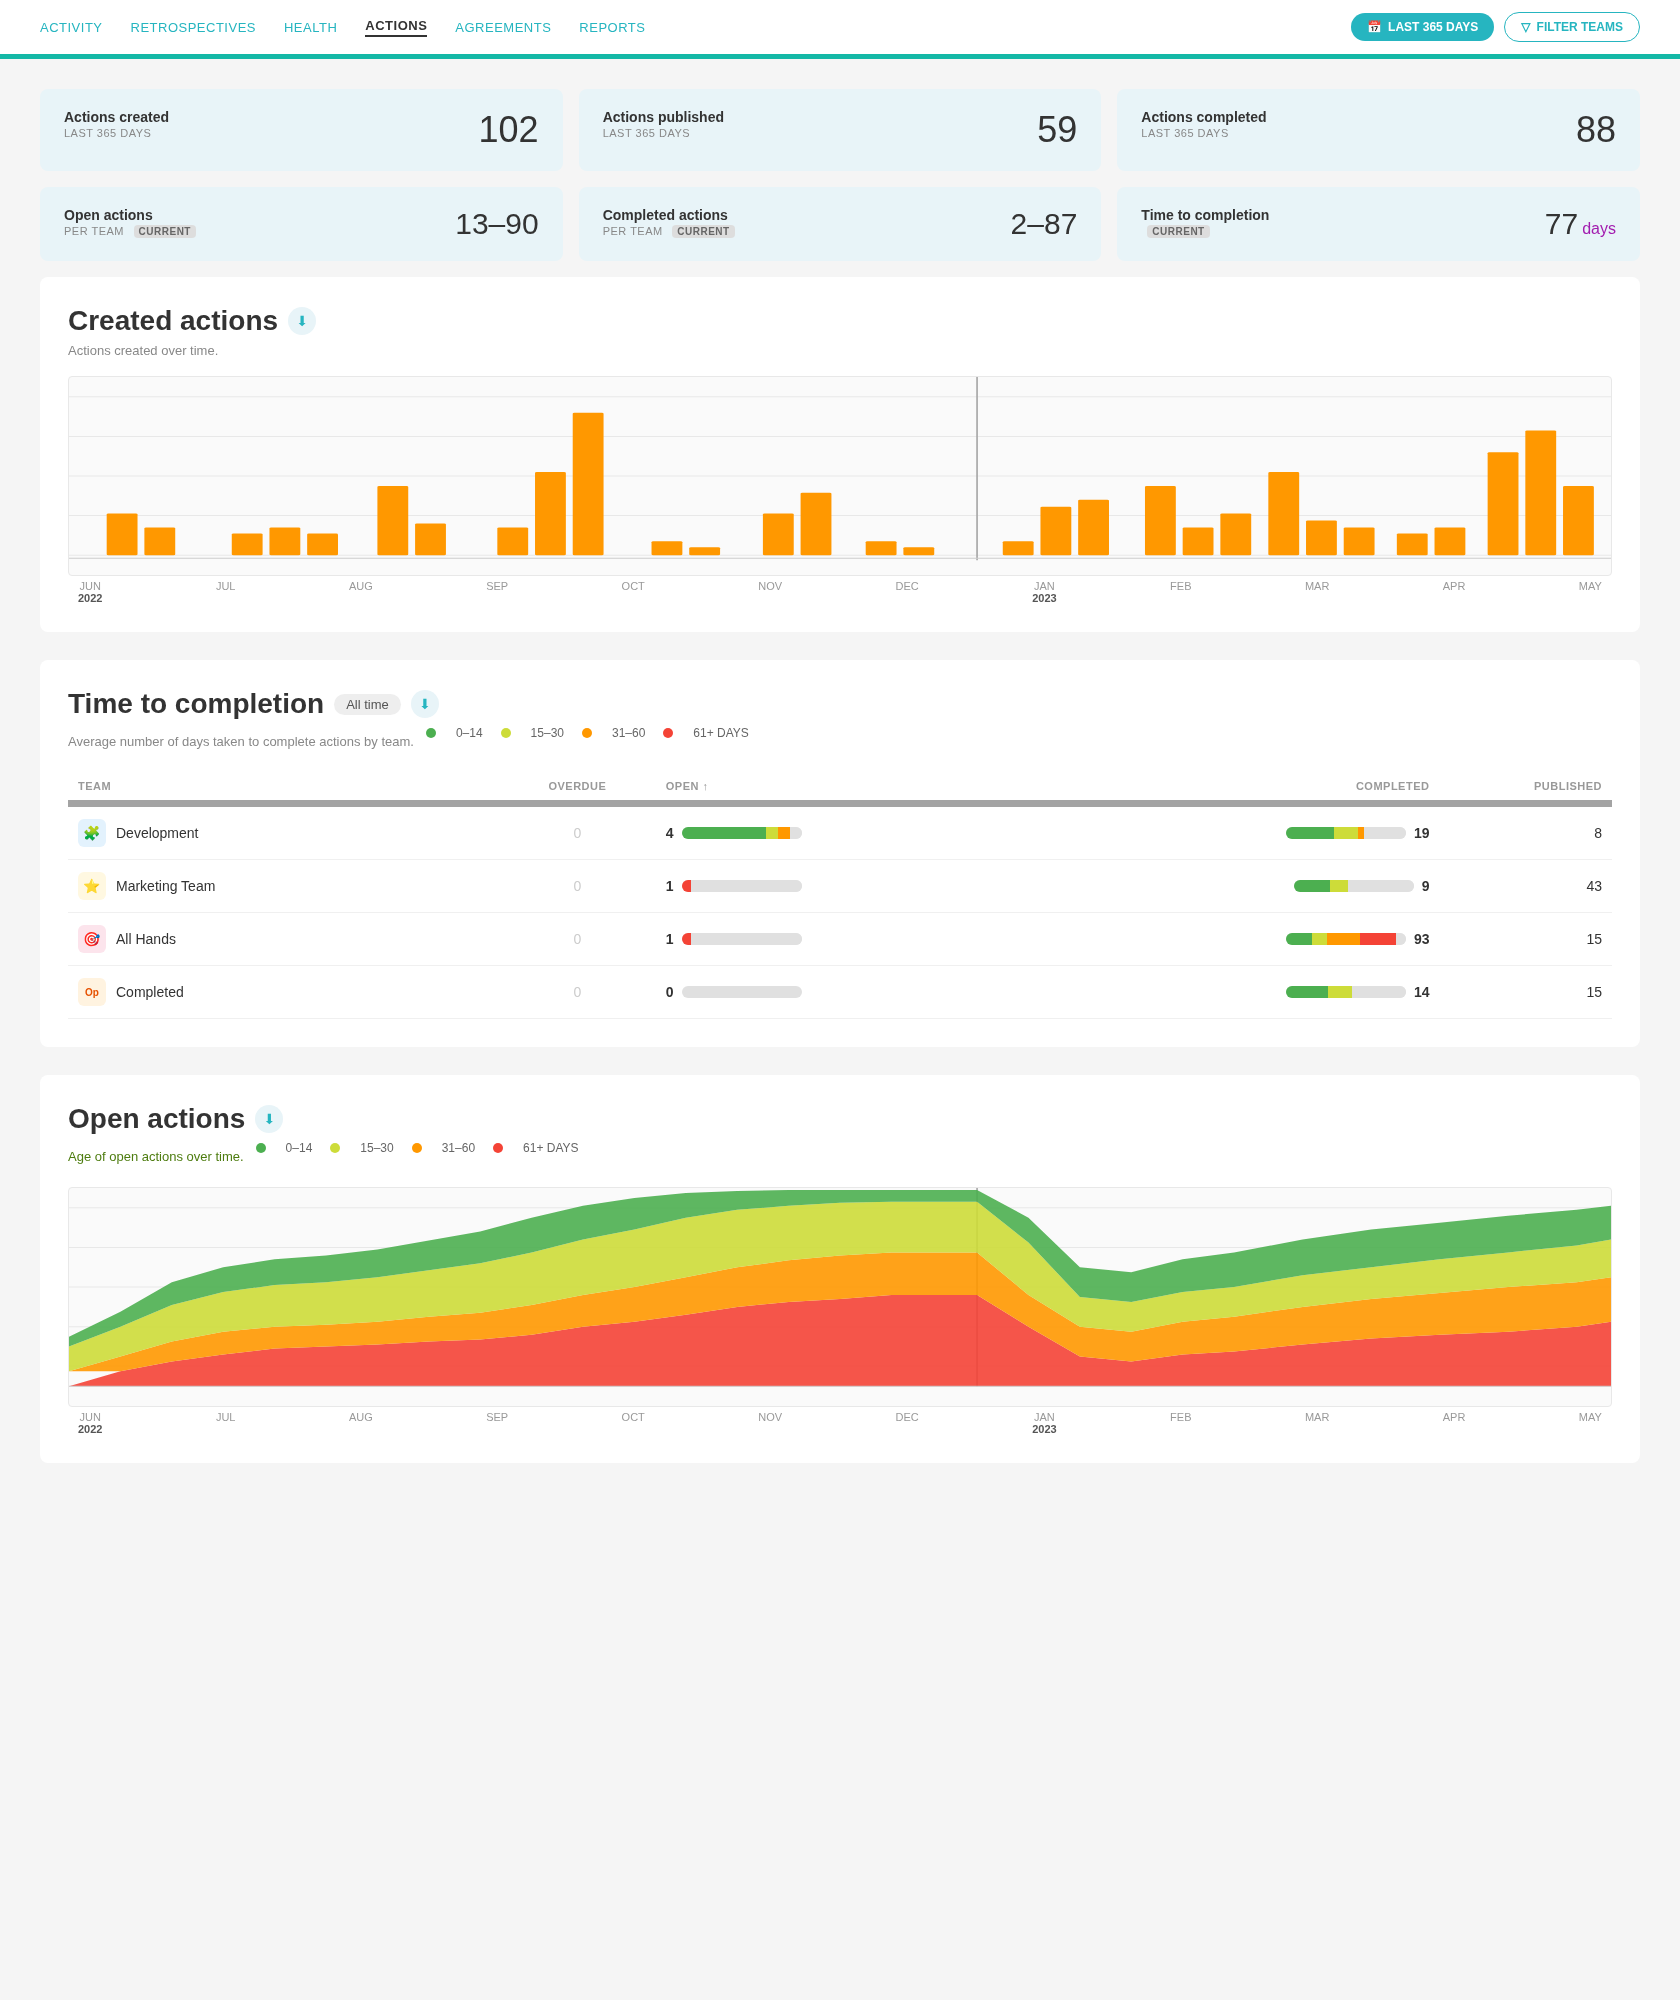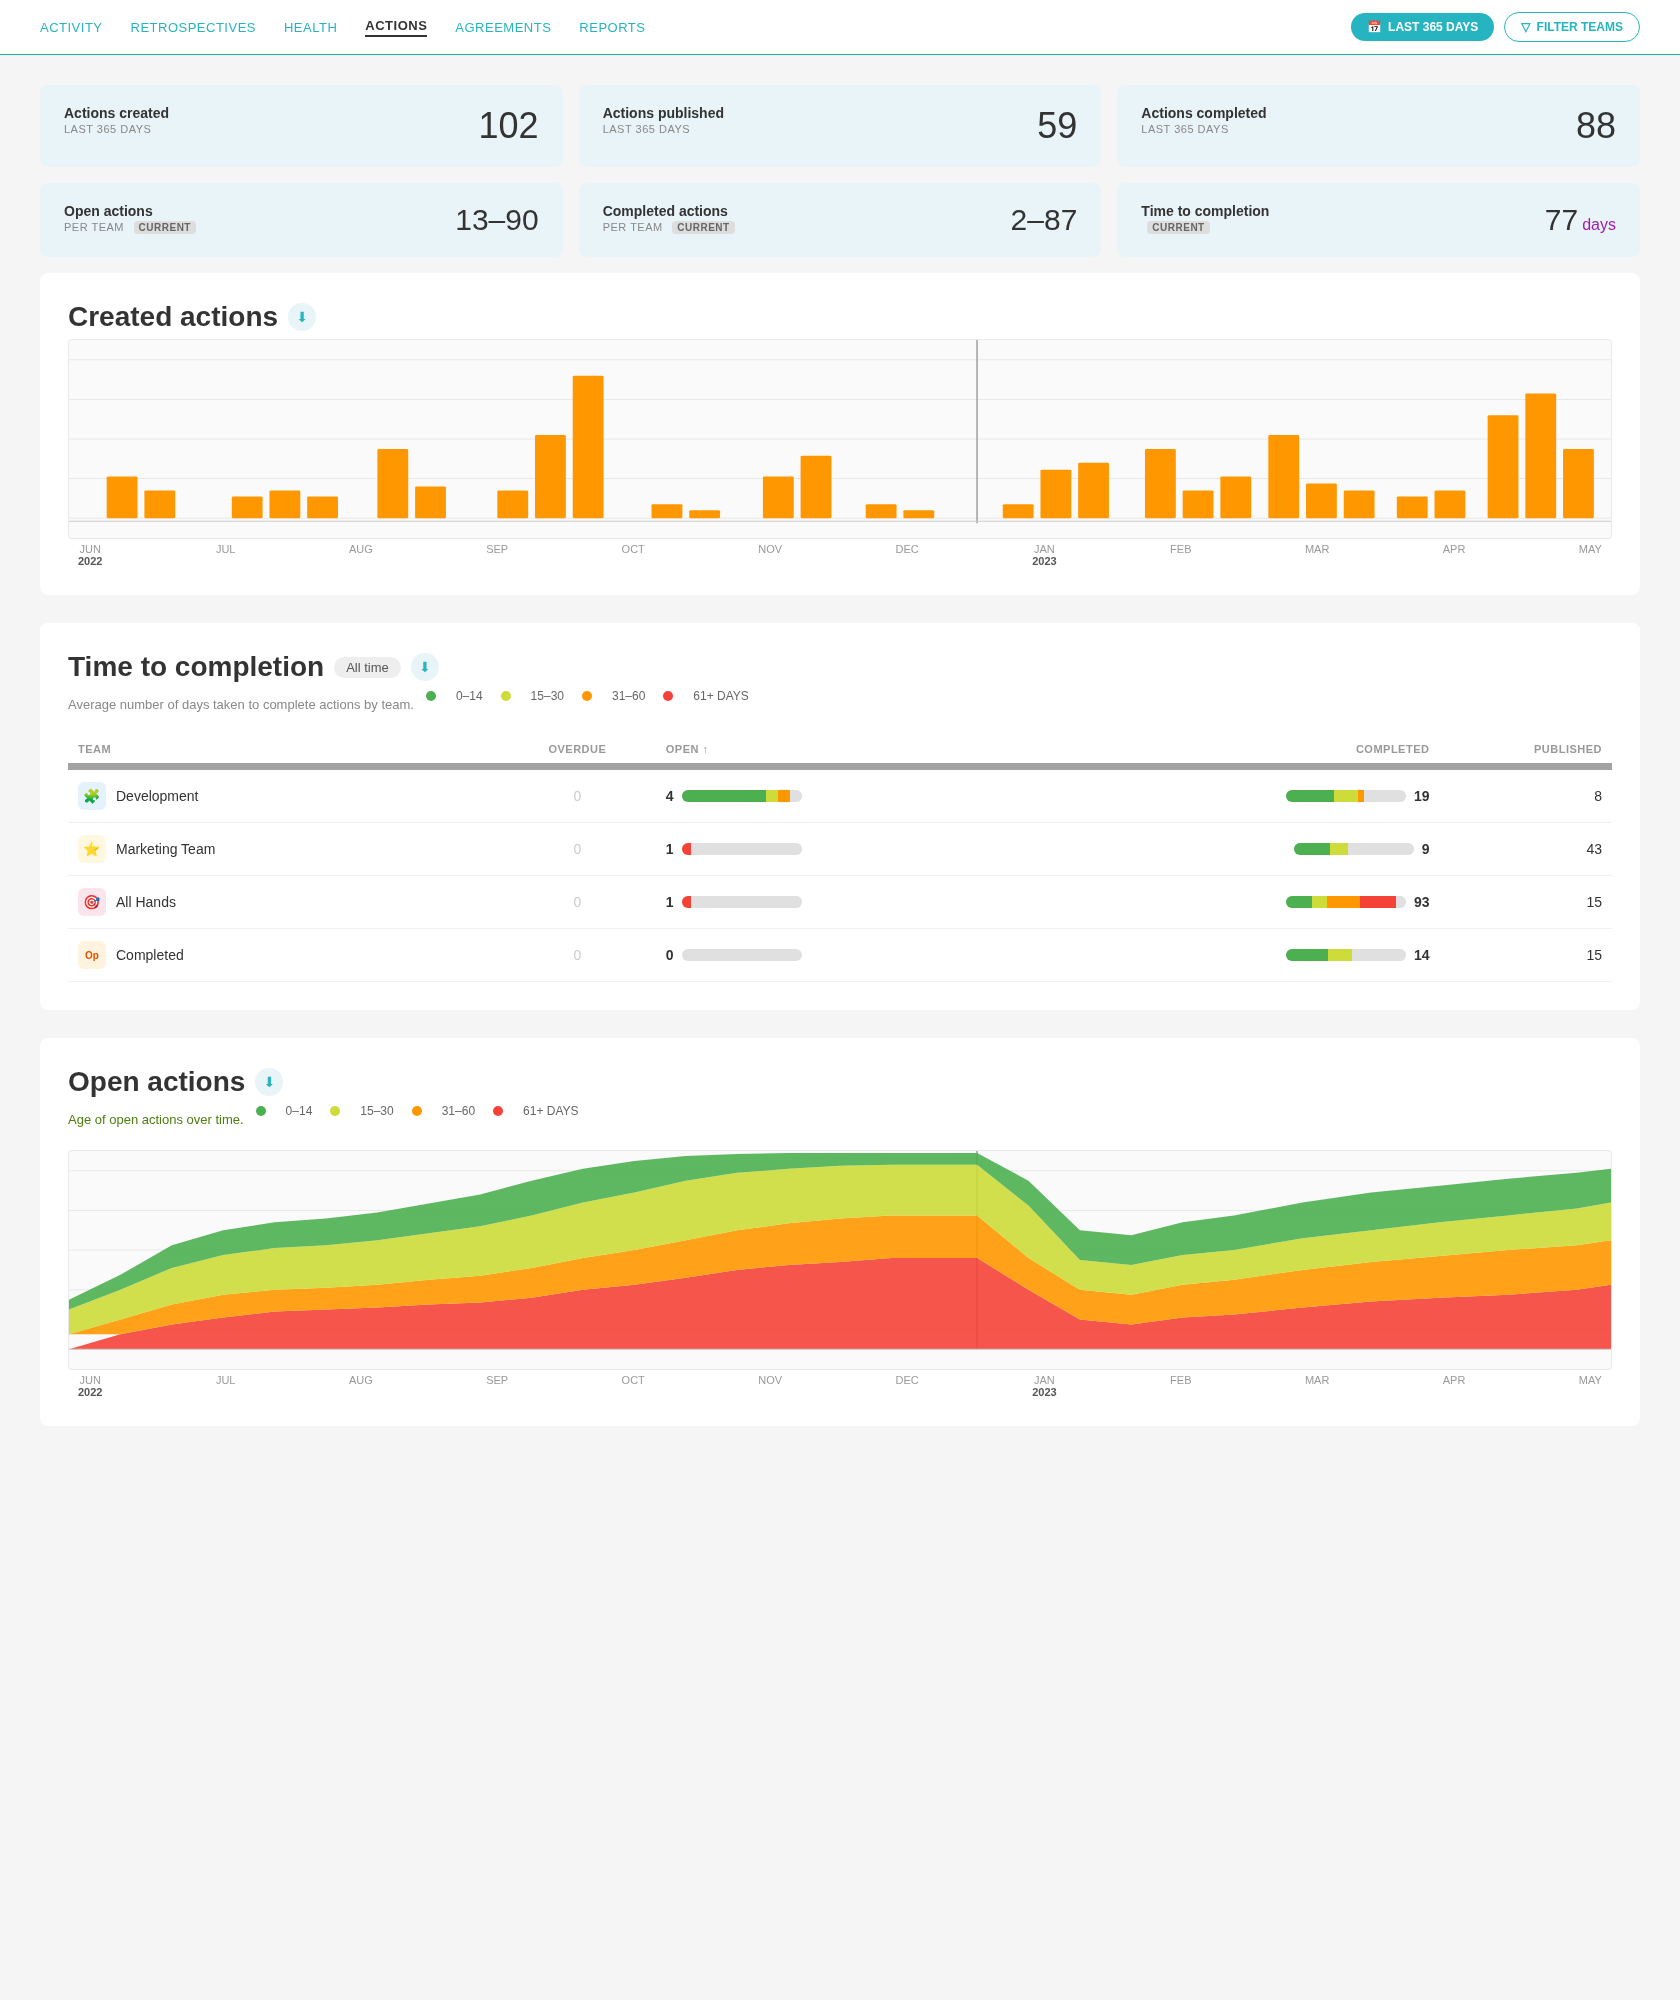--- a/index.html
+++ b/index.html
@@ -1,18 +1,18 @@
 <!DOCTYPE html>
 <html><head>
   <meta charset="utf-8">
   <style>
     * { box-sizing: border-box; margin: 0; padding: 0; }
     body { font-family: -apple-system, BlinkMacSystemFont, 'Segoe UI', sans-serif; background: #f5f5f5; color: #333; font-size: 14px; }
     
-    .header { background: #fff; padding: 12px 40px; display: flex; justify-content: space-between; border-bottom: 1px solid #14b8a6; }
+    .header { background: #fff; padding: 12px 40px; display: flex; justify-content: space-between; border-bottom: 5px solid #14b8a6; }
     .nav { display: flex; gap: 28px; align-items: center; }
     .nav-item { font-size: 13px; font-weight: 500; color: #26b5c0; cursor: pointer; text-decoration: none; letter-spacing: 0.5px; }
     .nav-item.active { color: #333; border-bottom: 2px solid #333; padding-bottom: 2px; font-weight: 700; }
     .header-actions { display: flex; gap: 10px; align-items: center; }
     .btn-date { background: #26b5c0; color: #fff; border: none; border-radius: 20px; padding: 7px 16px; font-size: 12px; font-weight: 600; cursor: pointer; display: flex; align-items: center; gap: 6px; }
     .btn-filter { background: #fff; color: #26b5c0; border: 1px solid #26b5c0; border-radius: 20px; padding: 7px 16px; font-size: 12px; font-weight: 600; cursor: pointer; display: flex; align-items: center; gap: 6px; }
     
     .main { padding: 30px 40px; }
     
     .stats-grid { display: grid; grid-template-columns: 1fr 1fr 1fr; gap: 16px; margin-bottom: 16px; }
@@ -145,20 +145,21 @@
         <span class="stat-days">days</span>
       </div>
     </div>
   </div>
 
   <div class="section">
     <div class="section-header">
       <h2 class="section-title">Created actions</h2>
       <button class="download-btn">⬇</button>
     </div>
+    <p class="section-sub">Actions created over time.</p>
 
     <div style="position:relative;">
       <div class="chart-container">
         <svg class="bar-chart-svg" viewBox="0 0 900 200" preserveAspectRatio="none">
 
           <line x1="0" y1="20" x2="900" y2="20" stroke="#e8e8e8" stroke-width="1"></line>
           <line x1="0" y1="60" x2="900" y2="60" stroke="#e8e8e8" stroke-width="1"></line>
           <line x1="0" y1="100" x2="900" y2="100" stroke="#e8e8e8" stroke-width="1"></line>
           <line x1="0" y1="140" x2="900" y2="140" stroke="#e8e8e8" stroke-width="1"></line>
           <line x1="0" y1="180" x2="900" y2="180" stroke="#e8e8e8" stroke-width="1"></line>

